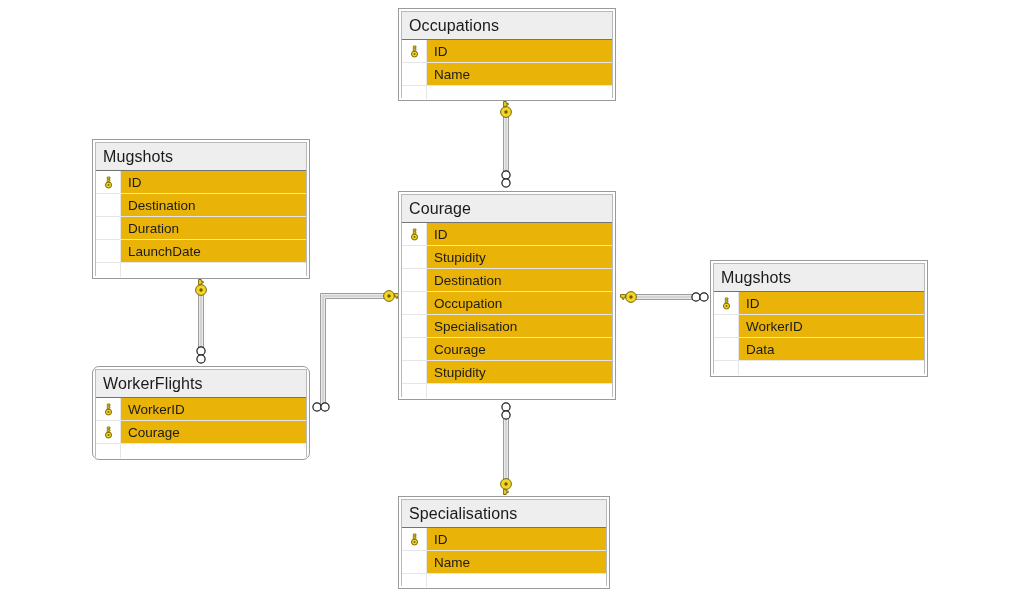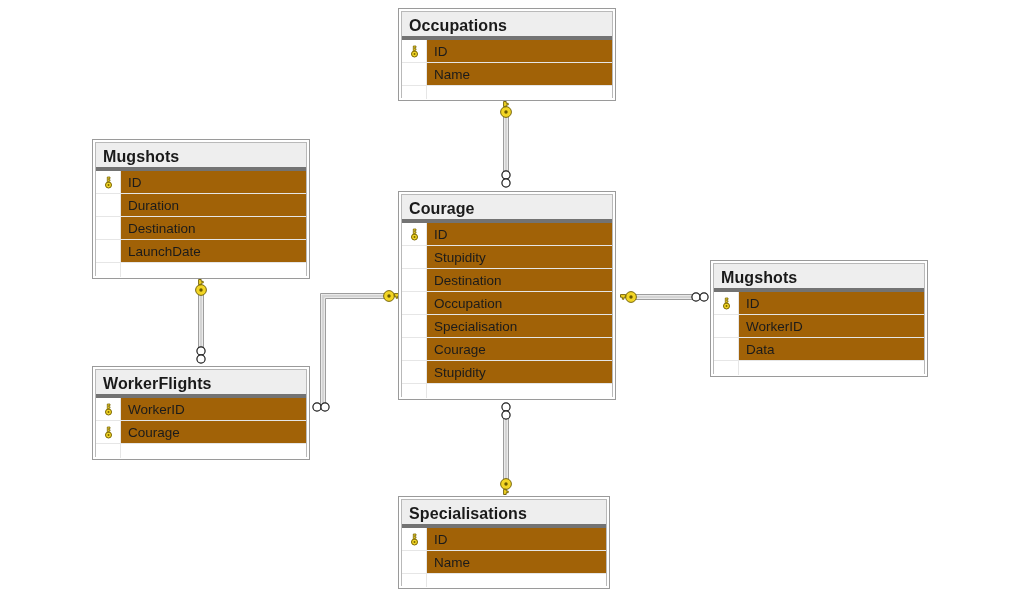--- a/index.html
+++ b/index.html
@@ -42,39 +42,39 @@
     border: 1px solid #b9b9b9;
     background: #ffffff;
     height: 100%;
     width: 100%;
   }
   .entity-header {
     box-sizing: border-box;
     height: 28px;
     line-height: 28px;
     background: #eeeeee;
-    border-bottom: 4px solid #737373;
+    border-bottom: 1px solid #737373;
     font-size: 16px;
-    font-weight: bold;
+    font-weight: normal;
     color: #1a1a1a;
     padding-left: 7px;
     letter-spacing: 0.1px;
     white-space: nowrap;
     overflow: hidden;
   }
   .entity-rows {
     position: relative;
   }
   .row {
     box-sizing: border-box;
     height: 23px;
     display: flex;
     align-items: center;
     border-bottom: 1px solid #e6e6e6;
-    background: #a16207;
+    background: #eab308;
   }
   .row-gutter {
     box-sizing: border-box;
     width: 25px;
     min-width: 25px;
     height: 100%;
     border-right: 1px solid #e6e6e6;
     display: flex;
     align-items: center;
     justify-content: center;
@@ -252,158 +252,158 @@
                 <svg class="key-icon" viewBox="0 0 13 13">
                   <circle cx="6.5" cy="9.0" r="3.0" fill="#f2d525" stroke="#7a6500" stroke-width="1"></circle>
                   <circle cx="6.5" cy="9.0" r="1.0" fill="#7a6500"></circle>
                   <path d="M5.3,6.4 L5.3,1.0 L8.0,1.0 L8.0,2.6 L6.6,2.6 L6.6,3.7 L8.0,3.7 L8.0,5.2 L6.6,5.2 L6.6,6.4 Z" fill="#f2d525" stroke="#7a6500" stroke-width="0.8" stroke-linejoin="miter"></path>
                 </svg>
               </div>
               <div class="row-name">ID</div>
             </div>
             <div class="row">
               <div class="row-gutter"></div>
+              <div class="row-name">Destination</div>
+            </div>
+            <div class="row">
+              <div class="row-gutter"></div>
               <div class="row-name">Duration</div>
             </div>
             <div class="row">
               <div class="row-gutter"></div>
+              <div class="row-name">LaunchDate</div>
+            </div>
+            <div class="row row-filler" style="height: 14px;">
+              <div class="row-gutter"></div>
+              <div class="row-name"></div>
+            </div>
+          </div>
+        </div>
+      </div>
+      <div class="entity" style="left: 398px; top: 191px; width: 218px; height: 209px;">
+        <div class="entity-inner">
+          <div class="entity-header">Courage</div>
+          <div class="entity-rows">
+            <div class="row">
+              <div class="row-gutter">
+                <svg class="key-icon" viewBox="0 0 13 13">
+                  <circle cx="6.5" cy="9.0" r="3.0" fill="#f2d525" stroke="#7a6500" stroke-width="1"></circle>
+                  <circle cx="6.5" cy="9.0" r="1.0" fill="#7a6500"></circle>
+                  <path d="M5.3,6.4 L5.3,1.0 L8.0,1.0 L8.0,2.6 L6.6,2.6 L6.6,3.7 L8.0,3.7 L8.0,5.2 L6.6,5.2 L6.6,6.4 Z" fill="#f2d525" stroke="#7a6500" stroke-width="0.8" stroke-linejoin="miter"></path>
+                </svg>
+              </div>
+              <div class="row-name">ID</div>
+            </div>
+            <div class="row">
+              <div class="row-gutter"></div>
+              <div class="row-name">Stupidity</div>
+            </div>
+            <div class="row">
+              <div class="row-gutter"></div>
               <div class="row-name">Destination</div>
             </div>
             <div class="row">
               <div class="row-gutter"></div>
-              <div class="row-name">LaunchDate</div>
+              <div class="row-name">Occupation</div>
+            </div>
+            <div class="row">
+              <div class="row-gutter"></div>
+              <div class="row-name">Specialisation</div>
+            </div>
+            <div class="row">
+              <div class="row-gutter"></div>
+              <div class="row-name">Courage</div>
+            </div>
+            <div class="row">
+              <div class="row-gutter"></div>
+              <div class="row-name">Stupidity</div>
             </div>
             <div class="row row-filler" style="height: 14px;">
               <div class="row-gutter"></div>
               <div class="row-name"></div>
             </div>
           </div>
         </div>
       </div>
-      <div class="entity" style="left: 398px; top: 191px; width: 218px; height: 209px;">
-        <div class="entity-inner">
-          <div class="entity-header">Courage</div>
+      <div class="entity" style="left: 710px; top: 260px; width: 218px; height: 117px;">
+        <div class="entity-inner">
+          <div class="entity-header">Mugshots</div>
           <div class="entity-rows">
             <div class="row">
               <div class="row-gutter">
                 <svg class="key-icon" viewBox="0 0 13 13">
                   <circle cx="6.5" cy="9.0" r="3.0" fill="#f2d525" stroke="#7a6500" stroke-width="1"></circle>
                   <circle cx="6.5" cy="9.0" r="1.0" fill="#7a6500"></circle>
                   <path d="M5.3,6.4 L5.3,1.0 L8.0,1.0 L8.0,2.6 L6.6,2.6 L6.6,3.7 L8.0,3.7 L8.0,5.2 L6.6,5.2 L6.6,6.4 Z" fill="#f2d525" stroke="#7a6500" stroke-width="0.8" stroke-linejoin="miter"></path>
                 </svg>
               </div>
               <div class="row-name">ID</div>
             </div>
             <div class="row">
               <div class="row-gutter"></div>
-              <div class="row-name">Stupidity</div>
-            </div>
-            <div class="row">
-              <div class="row-gutter"></div>
-              <div class="row-name">Destination</div>
-            </div>
-            <div class="row">
-              <div class="row-gutter"></div>
-              <div class="row-name">Occupation</div>
-            </div>
-            <div class="row">
-              <div class="row-gutter"></div>
-              <div class="row-name">Specialisation</div>
-            </div>
-            <div class="row">
-              <div class="row-gutter"></div>
+              <div class="row-name">WorkerID</div>
+            </div>
+            <div class="row">
+              <div class="row-gutter"></div>
+              <div class="row-name">Data</div>
+            </div>
+            <div class="row row-filler" style="height: 14px;">
+              <div class="row-gutter"></div>
+              <div class="row-name"></div>
+            </div>
+          </div>
+        </div>
+      </div>
+      <div class="entity" style="left: 92px; top: 366px; width: 218px; height: 94px; border-radius: 7px;">
+        <div class="entity-inner">
+          <div class="entity-header">WorkerFlights</div>
+          <div class="entity-rows">
+            <div class="row">
+              <div class="row-gutter">
+                <svg class="key-icon" viewBox="0 0 13 13">
+                  <circle cx="6.5" cy="9.0" r="3.0" fill="#f2d525" stroke="#7a6500" stroke-width="1"></circle>
+                  <circle cx="6.5" cy="9.0" r="1.0" fill="#7a6500"></circle>
+                  <path d="M5.3,6.4 L5.3,1.0 L8.0,1.0 L8.0,2.6 L6.6,2.6 L6.6,3.7 L8.0,3.7 L8.0,5.2 L6.6,5.2 L6.6,6.4 Z" fill="#f2d525" stroke="#7a6500" stroke-width="0.8" stroke-linejoin="miter"></path>
+                </svg>
+              </div>
+              <div class="row-name">WorkerID</div>
+            </div>
+            <div class="row">
+              <div class="row-gutter">
+                <svg class="key-icon" viewBox="0 0 13 13">
+                  <circle cx="6.5" cy="9.0" r="3.0" fill="#f2d525" stroke="#7a6500" stroke-width="1"></circle>
+                  <circle cx="6.5" cy="9.0" r="1.0" fill="#7a6500"></circle>
+                  <path d="M5.3,6.4 L5.3,1.0 L8.0,1.0 L8.0,2.6 L6.6,2.6 L6.6,3.7 L8.0,3.7 L8.0,5.2 L6.6,5.2 L6.6,6.4 Z" fill="#f2d525" stroke="#7a6500" stroke-width="0.8" stroke-linejoin="miter"></path>
+                </svg>
+              </div>
               <div class="row-name">Courage</div>
             </div>
-            <div class="row">
-              <div class="row-gutter"></div>
-              <div class="row-name">Stupidity</div>
-            </div>
             <div class="row row-filler" style="height: 14px;">
               <div class="row-gutter"></div>
               <div class="row-name"></div>
             </div>
           </div>
         </div>
       </div>
-      <div class="entity" style="left: 710px; top: 260px; width: 218px; height: 117px;">
-        <div class="entity-inner">
-          <div class="entity-header">Mugshots</div>
+      <div class="entity" style="left: 398px; top: 496px; width: 212px; height: 93px;">
+        <div class="entity-inner">
+          <div class="entity-header">Specialisations</div>
           <div class="entity-rows">
             <div class="row">
               <div class="row-gutter">
                 <svg class="key-icon" viewBox="0 0 13 13">
                   <circle cx="6.5" cy="9.0" r="3.0" fill="#f2d525" stroke="#7a6500" stroke-width="1"></circle>
                   <circle cx="6.5" cy="9.0" r="1.0" fill="#7a6500"></circle>
                   <path d="M5.3,6.4 L5.3,1.0 L8.0,1.0 L8.0,2.6 L6.6,2.6 L6.6,3.7 L8.0,3.7 L8.0,5.2 L6.6,5.2 L6.6,6.4 Z" fill="#f2d525" stroke="#7a6500" stroke-width="0.8" stroke-linejoin="miter"></path>
                 </svg>
               </div>
               <div class="row-name">ID</div>
             </div>
             <div class="row">
               <div class="row-gutter"></div>
-              <div class="row-name">WorkerID</div>
-            </div>
-            <div class="row">
-              <div class="row-gutter"></div>
-              <div class="row-name">Data</div>
-            </div>
-            <div class="row row-filler" style="height: 14px;">
-              <div class="row-gutter"></div>
-              <div class="row-name"></div>
-            </div>
-          </div>
-        </div>
-      </div>
-      <div class="entity" style="left: 92px; top: 366px; width: 218px; height: 94px;">
-        <div class="entity-inner">
-          <div class="entity-header">WorkerFlights</div>
-          <div class="entity-rows">
-            <div class="row">
-              <div class="row-gutter">
-                <svg class="key-icon" viewBox="0 0 13 13">
-                  <circle cx="6.5" cy="9.0" r="3.0" fill="#f2d525" stroke="#7a6500" stroke-width="1"></circle>
-                  <circle cx="6.5" cy="9.0" r="1.0" fill="#7a6500"></circle>
-                  <path d="M5.3,6.4 L5.3,1.0 L8.0,1.0 L8.0,2.6 L6.6,2.6 L6.6,3.7 L8.0,3.7 L8.0,5.2 L6.6,5.2 L6.6,6.4 Z" fill="#f2d525" stroke="#7a6500" stroke-width="0.8" stroke-linejoin="miter"></path>
-                </svg>
-              </div>
-              <div class="row-name">WorkerID</div>
-            </div>
-            <div class="row">
-              <div class="row-gutter">
-                <svg class="key-icon" viewBox="0 0 13 13">
-                  <circle cx="6.5" cy="9.0" r="3.0" fill="#f2d525" stroke="#7a6500" stroke-width="1"></circle>
-                  <circle cx="6.5" cy="9.0" r="1.0" fill="#7a6500"></circle>
-                  <path d="M5.3,6.4 L5.3,1.0 L8.0,1.0 L8.0,2.6 L6.6,2.6 L6.6,3.7 L8.0,3.7 L8.0,5.2 L6.6,5.2 L6.6,6.4 Z" fill="#f2d525" stroke="#7a6500" stroke-width="0.8" stroke-linejoin="miter"></path>
-                </svg>
-              </div>
-              <div class="row-name">Courage</div>
-            </div>
-            <div class="row row-filler" style="height: 14px;">
-              <div class="row-gutter"></div>
-              <div class="row-name"></div>
-            </div>
-          </div>
-        </div>
-      </div>
-      <div class="entity" style="left: 398px; top: 496px; width: 212px; height: 93px;">
-        <div class="entity-inner">
-          <div class="entity-header">Specialisations</div>
-          <div class="entity-rows">
-            <div class="row">
-              <div class="row-gutter">
-                <svg class="key-icon" viewBox="0 0 13 13">
-                  <circle cx="6.5" cy="9.0" r="3.0" fill="#f2d525" stroke="#7a6500" stroke-width="1"></circle>
-                  <circle cx="6.5" cy="9.0" r="1.0" fill="#7a6500"></circle>
-                  <path d="M5.3,6.4 L5.3,1.0 L8.0,1.0 L8.0,2.6 L6.6,2.6 L6.6,3.7 L8.0,3.7 L8.0,5.2 L6.6,5.2 L6.6,6.4 Z" fill="#f2d525" stroke="#7a6500" stroke-width="0.8" stroke-linejoin="miter"></path>
-                </svg>
-              </div>
-              <div class="row-name">ID</div>
-            </div>
-            <div class="row">
-              <div class="row-gutter"></div>
               <div class="row-name">Name</div>
             </div>
             <div class="row row-filler" style="height: 13px;">
               <div class="row-gutter"></div>
               <div class="row-name"></div>
             </div>
           </div>
         </div>
       </div>
     </div>

